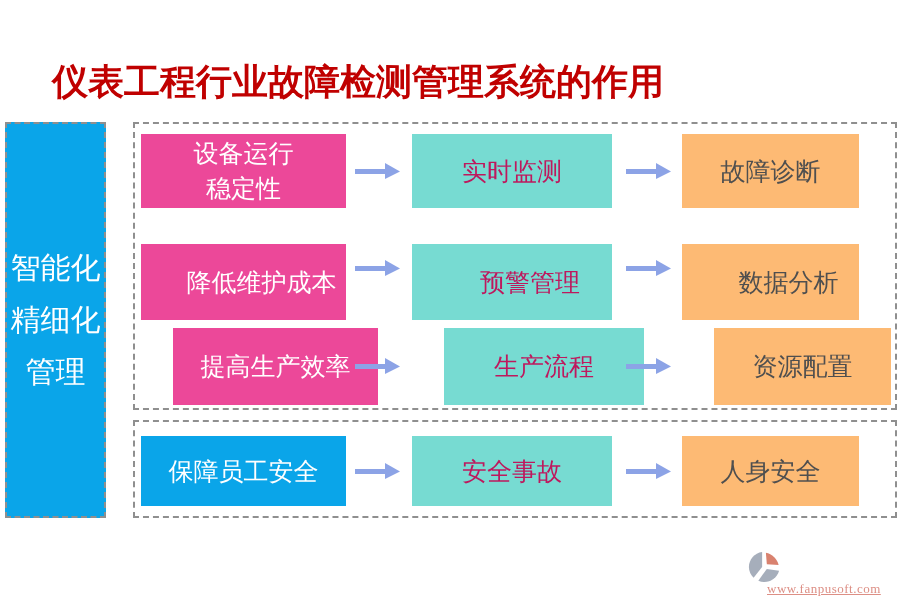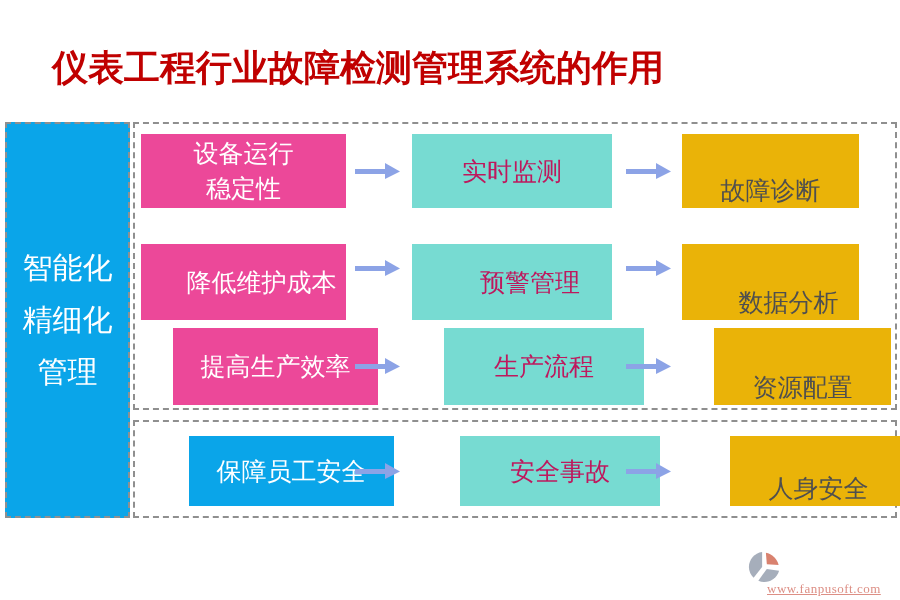--- a/index.html
+++ b/index.html
@@ -2,25 +2,25 @@
 <html><head>
 <meta charset="utf-8">
 <style>
   html,body{margin:0;padding:0;}
   body{
     width:900px;height:600px;position:relative;background:#ffffff;
     font-family:"Liberation Serif","DejaVu Serif",serif;
     overflow:hidden;
   }
   .title{
-    position:absolute;left:0;top:44px;width:716px;text-align:center;
+    position:absolute;left:0;top:58px;width:716px;text-align:center;
     font-size:36px;font-weight:bold;color:#c00000;letter-spacing:0px;
   }
   .sidebar{
-    position:absolute;left:5px;top:122px;width:125px;height:396px;
+    position:absolute;left:5px;top:122px;width:101px;height:396px;
     background:#0aa5e9;border:2px dashed #8f8f8f;box-sizing:border-box;
     display:flex;align-items:center;justify-content:center;
   }
   .sidebar-label{
     color:#ffffff;font-size:30px;line-height:52px;text-align:center;
     white-space:pre-line;
   }
   .group{
     position:absolute;left:133px;width:764px;
     border:2px dashed #8f8f8f;box-sizing:border-box;background:#ffffff;
@@ -28,25 +28,25 @@
   .group-top{top:122px;height:288px;}
   .group-bottom{top:420px;height:98px;}
   .box{
     position:absolute;display:flex;align-items:center;justify-content:center;
     text-align:center;box-sizing:border-box;
   }
   .box .lbl{white-space:pre-line;font-size:25px;line-height:35px;}
   .src{left:141px;width:205px;background:#ec4899;color:#ffffff;}
   .src-bright{background:#0aa5e9;}
   .proc{left:412px;width:200px;background:#77dbd2;color:#be185d;}
-  .res{left:682px;width:177px;background:#eab308;color:#4f4f4f;align-items:flex-end;}
+  .res{left:682px;width:177px;background:#fdba74;color:#4f4f4f;}
   .r1{top:134px;height:74px;}
   .r2{top:244px;height:76px;padding-left:36px;}
   .r3{top:328px;height:77px;margin-left:32px;}
-  .r4{top:436px;height:70px;margin-left:48px;}
+  .r4{top:436px;height:70px;}
   .arrow{position:absolute;width:46px;height:18px;}
   .a1{left:355px;}
   .a2{left:626px;}
   .ar1{top:162px;}
   .ar2{top:259px;}
   .ar3{top:357px;}
   .ar4{top:462px;}
   .brand{position:absolute;left:745px;top:547px;width:152px;height:50px;}
   .brand-icon{position:absolute;left:2px;top:3px;}
   .brand-name{

